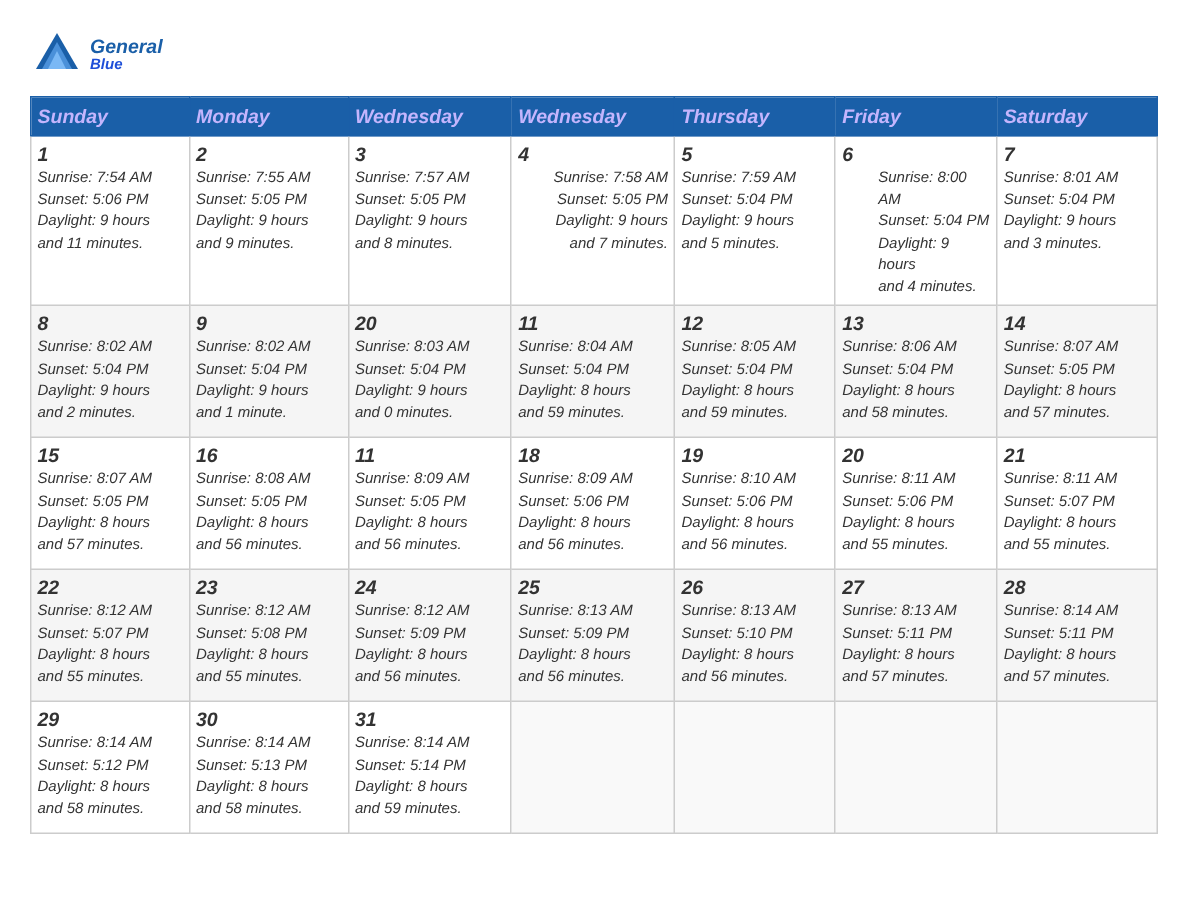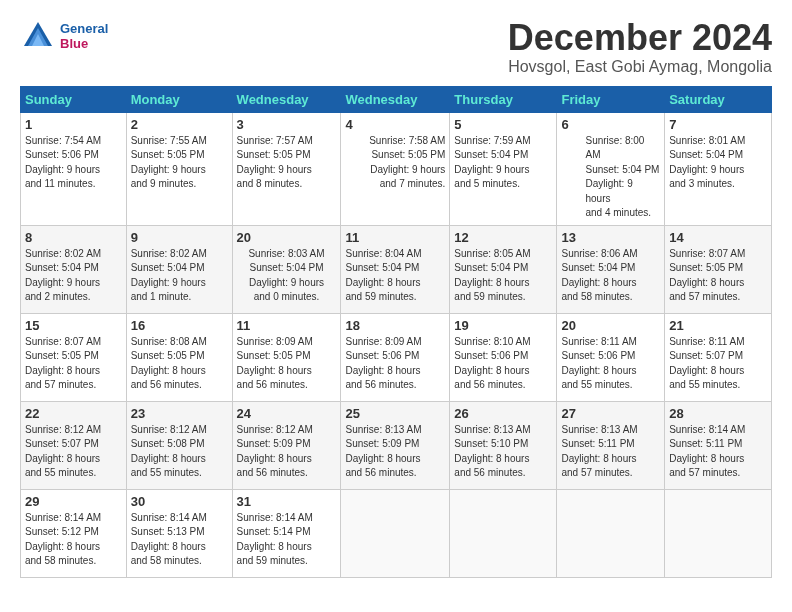--- a/index.html
+++ b/index.html
@@ -6,20 +6,21 @@
     body {
       font-family: Arial, sans-serif;
       background: #fff;
       width: 792px;
       height: 612px;
       overflow: hidden;
     }
     .page {
       width: 792px;
       padding: 18px 20px 10px 20px;
+      font-style: italic;
     }
     .header-area {
       display: flex;
       align-items: flex-start;
       justify-content: space-between;
       margin-bottom: 10px;
     }
     .logo {
       display: flex;
       align-items: center;
@@ -42,21 +43,21 @@
       font-size: 16px;
       color: #555;
     }
     .calendar {
       width: 100%;
       border-collapse: collapse;
       font-size: 10.5px;
     }
     .calendar thead th {
       background-color: #1a5fa8;
-      color: #5eead4;
+      color: #c4b5fd;
       padding: 5px 4px;
       text-align: left;
       font-size: 13px;
       font-weight: bold;
       border: 1px solid #1a5fa8;
     }
     .calendar tbody td {
       border: 1px solid #ccc;
       vertical-align: top;
       padding: 4px 4px 4px 4px;
@@ -89,26 +90,22 @@
 <div class="page">
   <div class="header-area">
     <div class="logo">
       <svg class="logo-icon" viewBox="0 0 36 36">
         <polygon points="18,4 32,28 4,28" fill="#1a5fa8"></polygon>
         <polygon points="18,10 28,28 8,28" fill="#4a90d9"></polygon>
         <polygon points="18,16 24,28 12,28" fill="#7ab8f5"></polygon>
       </svg>
       <div>
         <div style="font-size:13px;font-weight:bold;color:#1a5fa8;">General</div>
-        <div style="font-size:13px;font-weight:bold;color:#be185d;">Blue</div>
+        <div style="font-size:10px;font-weight:bold;color:#1d4ed8;">Blue</div>
       </div>
-    </div>
-    <div class="title-area">
-      <div class="main-title">December 2024</div>
-      <div class="subtitle">Hovsgol, East Gobi Aymag, Mongolia</div>
     </div>
   </div>
 
   <table class="calendar">
     <thead>
       <tr>
         <th>Sunday</th>
         <th>Monday</th>
         <th>Wednesday</th>
         <th>Wednesday</th>
@@ -179,21 +176,21 @@
           </td>
           <td>
             <span class="day-number">9</span>
             <div class="day-info" style="white-space: pre-line;">Sunrise: 8:02 AM
 Sunset: 5:04 PM
 Daylight: 9 hours
 and 1 minute.</div>
           </td>
           <td>
             <span class="day-number">20</span>
-            <div class="day-info" style="white-space: pre-line; text-align: center;">Sunrise: 8:03 AM
+            <div class="day-info" style="white-space: pre-line;">Sunrise: 8:03 AM
 Sunset: 5:04 PM
 Daylight: 9 hours
 and 0 minutes.</div>
           </td>
           <td>
             <span class="day-number">11</span>
             <div class="day-info" style="white-space: pre-line;">Sunrise: 8:04 AM
 Sunset: 5:04 PM
 Daylight: 8 hours
 and 59 minutes.</div>

